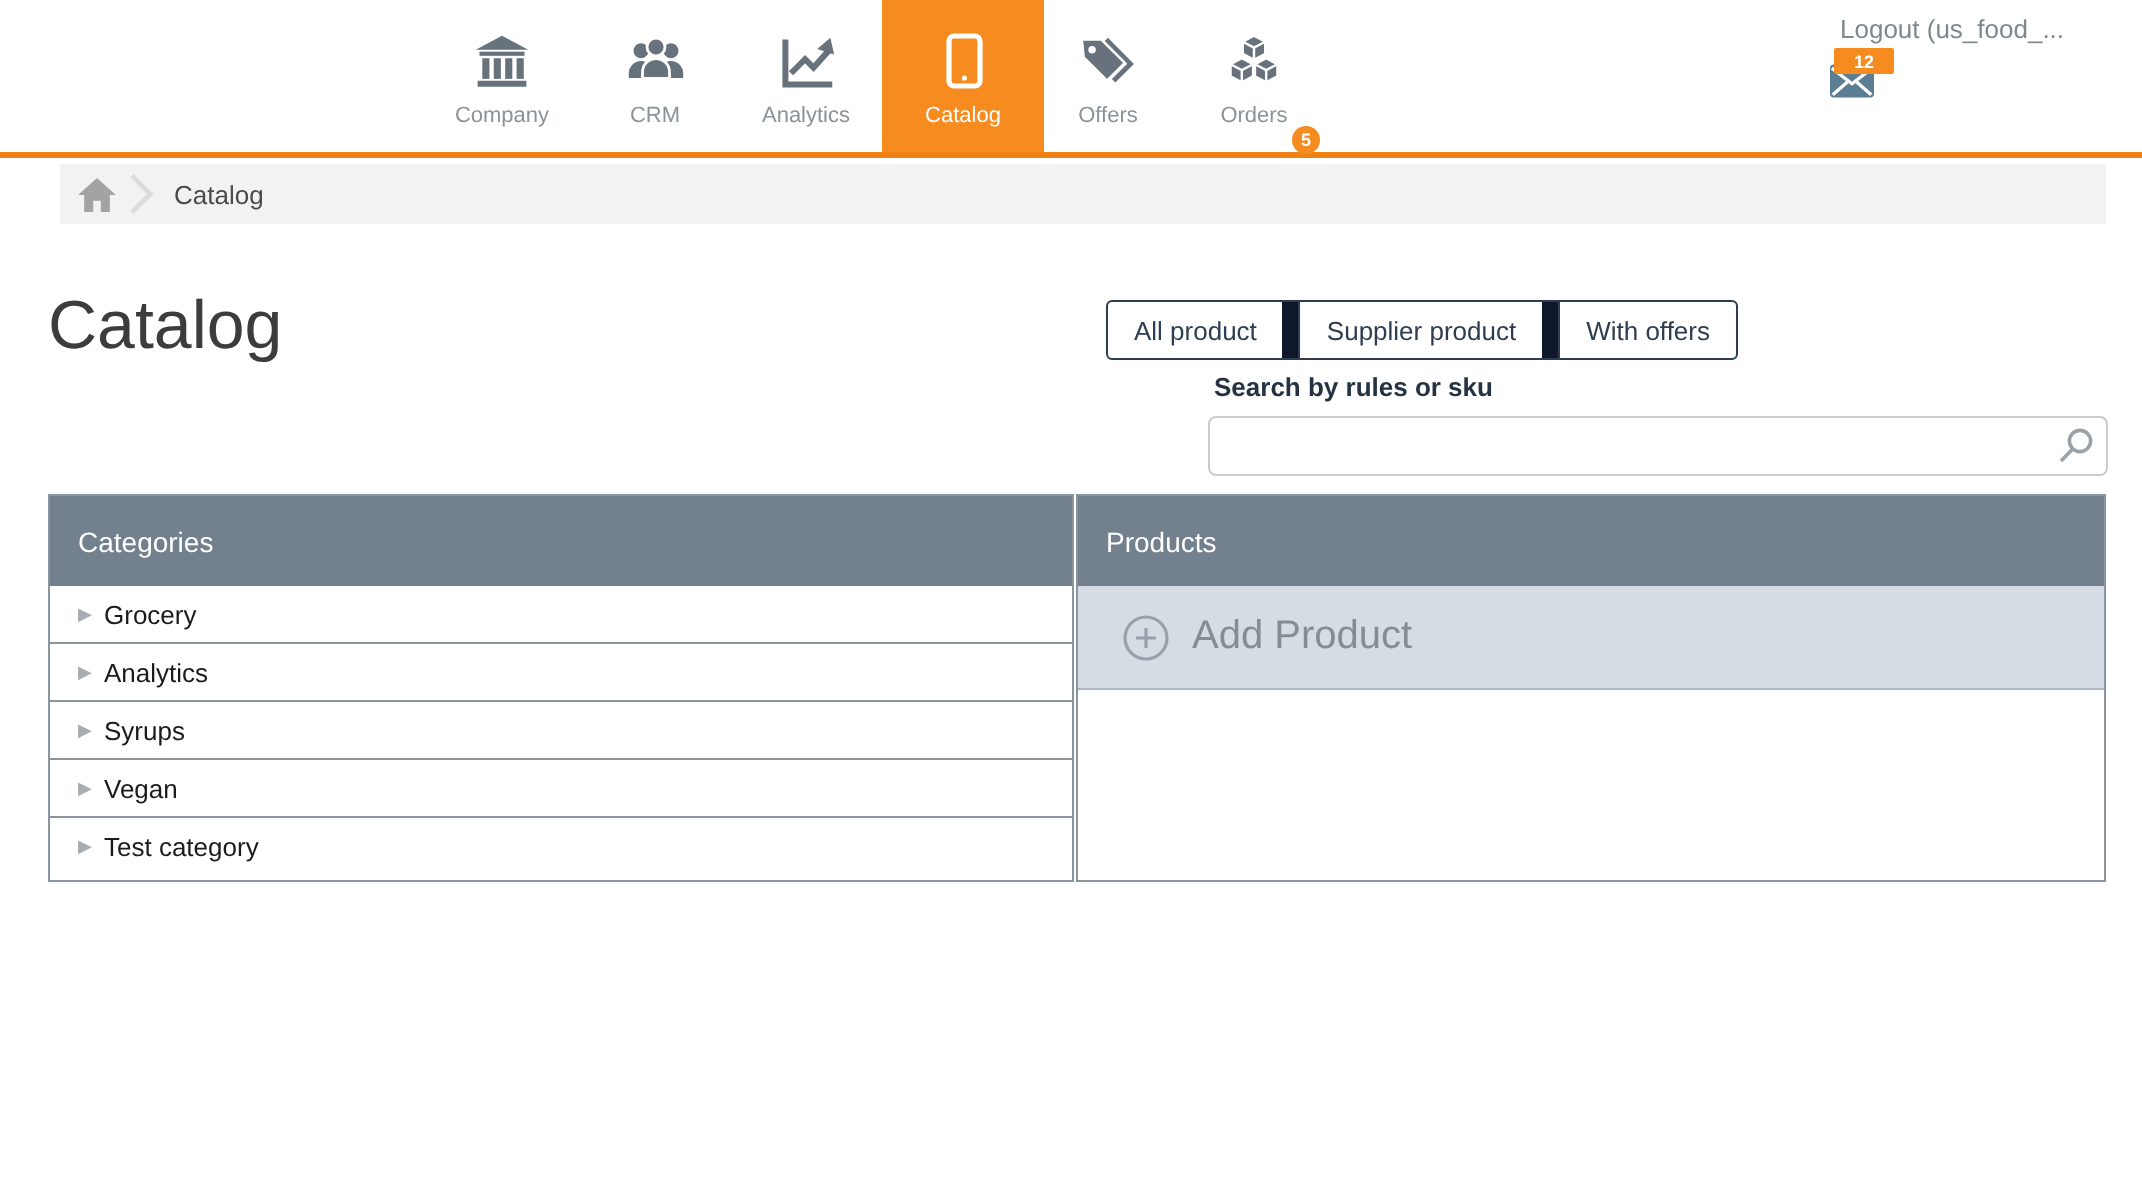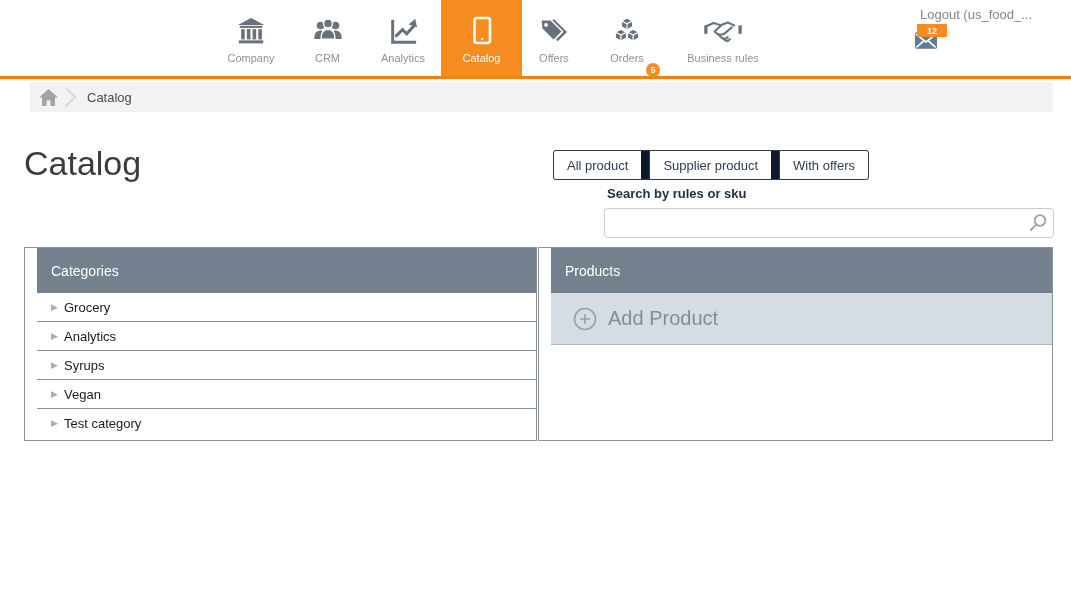--- a/index.html
+++ b/index.html
@@ -35,21 +35,21 @@
   .filter-btn { padding:0 13px; display:flex; align-items:center; font-size:13px; color:#2e3d50; background:#fff; border:none; border-left:1px solid #2e3d50; cursor:pointer; white-space:nowrap; }
   .filter-btn:first-child { border-left:none; border-radius:2px 0 0 2px; }
   .filter-btn:last-child { border-radius:0 2px 2px 0; }
 
   .search-label { position:absolute; left:607px; top:186px; font-size:13px; font-weight:bold; color:#243242; }
   .search-box { position:absolute; left:604px; top:208px; width:450px; height:30px; }
   .search-input { width:100%; height:100%; border:1px solid #cccccc; border-radius:4px; padding:0 30px 0 10px; font-size:13px; color:#333; outline:none; background:#fff; font-family:"Liberation Sans", sans-serif; }
   .search-icon { position:absolute; right:6px; top:5px; width:20px; height:20px; cursor:pointer; }
 
   
-  .panel { position:absolute; top:247px; border:1px solid #8a95a0; background:#fff;padding-left:12px; }
+  .panel { position:absolute; top:247px; border:1px solid #8a95a0; background:#fff; }
   .panel-header { height:45px; background:#73808e; color:#fff; font-size:14px; display:flex; align-items:center; padding-left:14px; }
   .categories-panel { left:24px; width:513px; height:194px; }
   .products-panel { left:538px; width:515px; height:194px; }
 
   .cat-row { height:29px; display:flex; align-items:center; border-bottom:1px solid #8a95a0; background:#fff; cursor:pointer; }
   .cat-row:last-child { border-bottom:none; }
   .cat-caret { width:13px; margin-left:14px; font-size:9px; color:#a7adb3; line-height:1; }
   .cat-label { font-size:13px; color:#1b1b1b; }
 
   .add-product-row { height:52px; background:#d6dce4; border-bottom:1px solid #aeb6bf; display:flex; align-items:center; cursor:pointer; }
@@ -133,33 +133,20 @@
             <path d="M23.5 14 l6 3.2 v6.4 l-6 3.2 -6 -3.2 v-6.4 Z"></path>
             <path d="M11 5.2 l6 3.1 6 -3.1 M17 8.3 v6.3" fill="none"></path>
             <path d="M4.5 17.2 l6 3.1 6 -3.1 M10.5 20.3 v6.3" fill="none"></path>
             <path d="M17.5 17.2 l6 3.1 6 -3.1 M23.5 20.3 v6.3" fill="none"></path>
           </svg>
         </span>
         <span class="nav-label">Orders</span>
         <span class="nav-badge">5</span>
       </div>
 
-      <div class="nav-item" style="width:110px">
-        <span class="icon-box">
-          <svg width="40" height="30" viewBox="0 0 42 32" fill="none" stroke="#67727c" stroke-width="2.2" stroke-linecap="round" stroke-linejoin="round">
-            <path d="M3 11 l8 -3.5 8 2.5 -7 6.5 c3.5 4 8 4.5 11.5 1.5 l7 -6"></path>
-            <path d="M19 9.5 l7 -2.5 7 3"></path>
-            <path d="M16.5 20.5 l3.5 3 c2 1.5 4.5 1 6 -1"></path>
-            <path d="M20.5 23.5 l2.5 2.2 c1.8 1.3 4 0.8 5.3 -1"></path>
-            <rect x="1" y="10" width="3.5" height="9" fill="#67727c" stroke="none"></rect>
-            <rect x="37.5" y="10" width="3.5" height="9" fill="#67727c" stroke="none"></rect>
-          </svg>
-        </span>
-        <span class="nav-label">Business rules</span>
-      </div>
 
     </div>
 
     <div class="account">
       <div class="logout-link">Logout (us_food_...</div>
       <div class="mail-wrap">
         <svg width="22" height="17" viewBox="0 0 24 18">
           <rect x="0" y="0" width="24" height="18" rx="2" fill="#5b7e95"></rect>
           <path d="M1.5 16.5 L9.5 9.5 M22.5 16.5 L14.5 9.5" stroke="#fff" stroke-width="1.8" fill="none"></path>
           <path d="M1 2 L12 10.5 L23 2" stroke="#fff" stroke-width="1.8" fill="none"></path>

